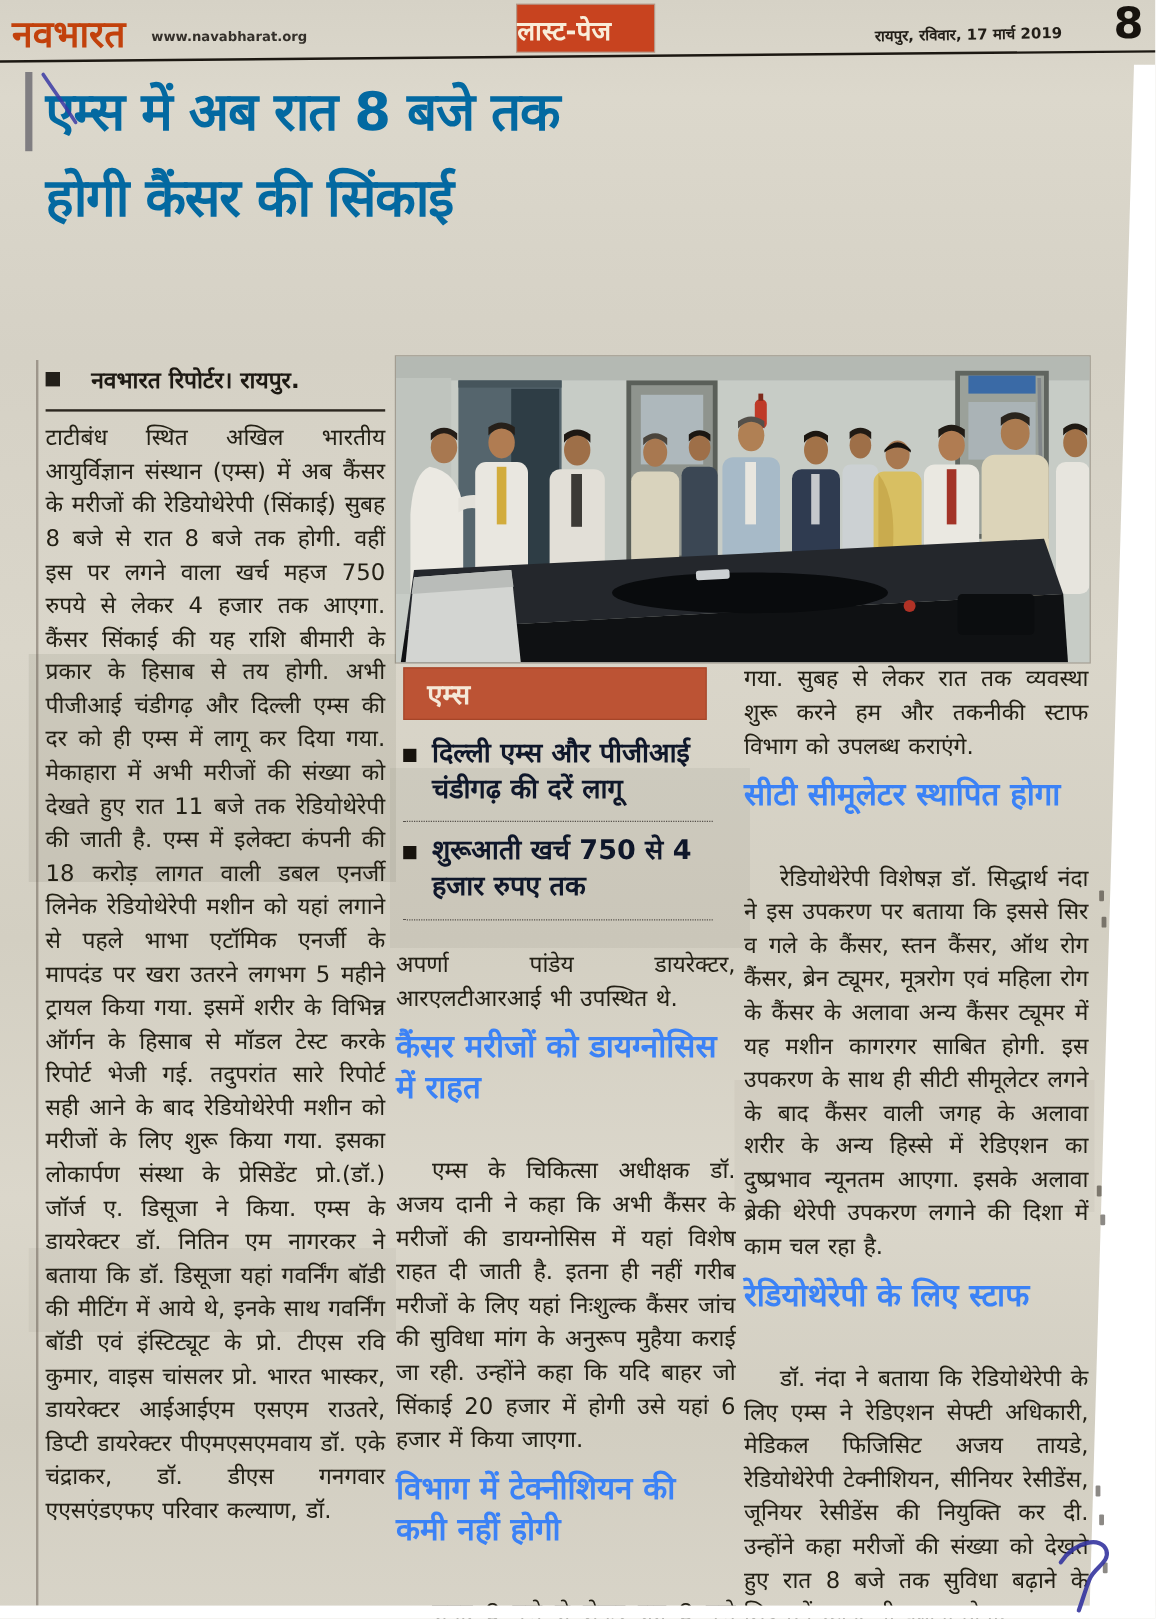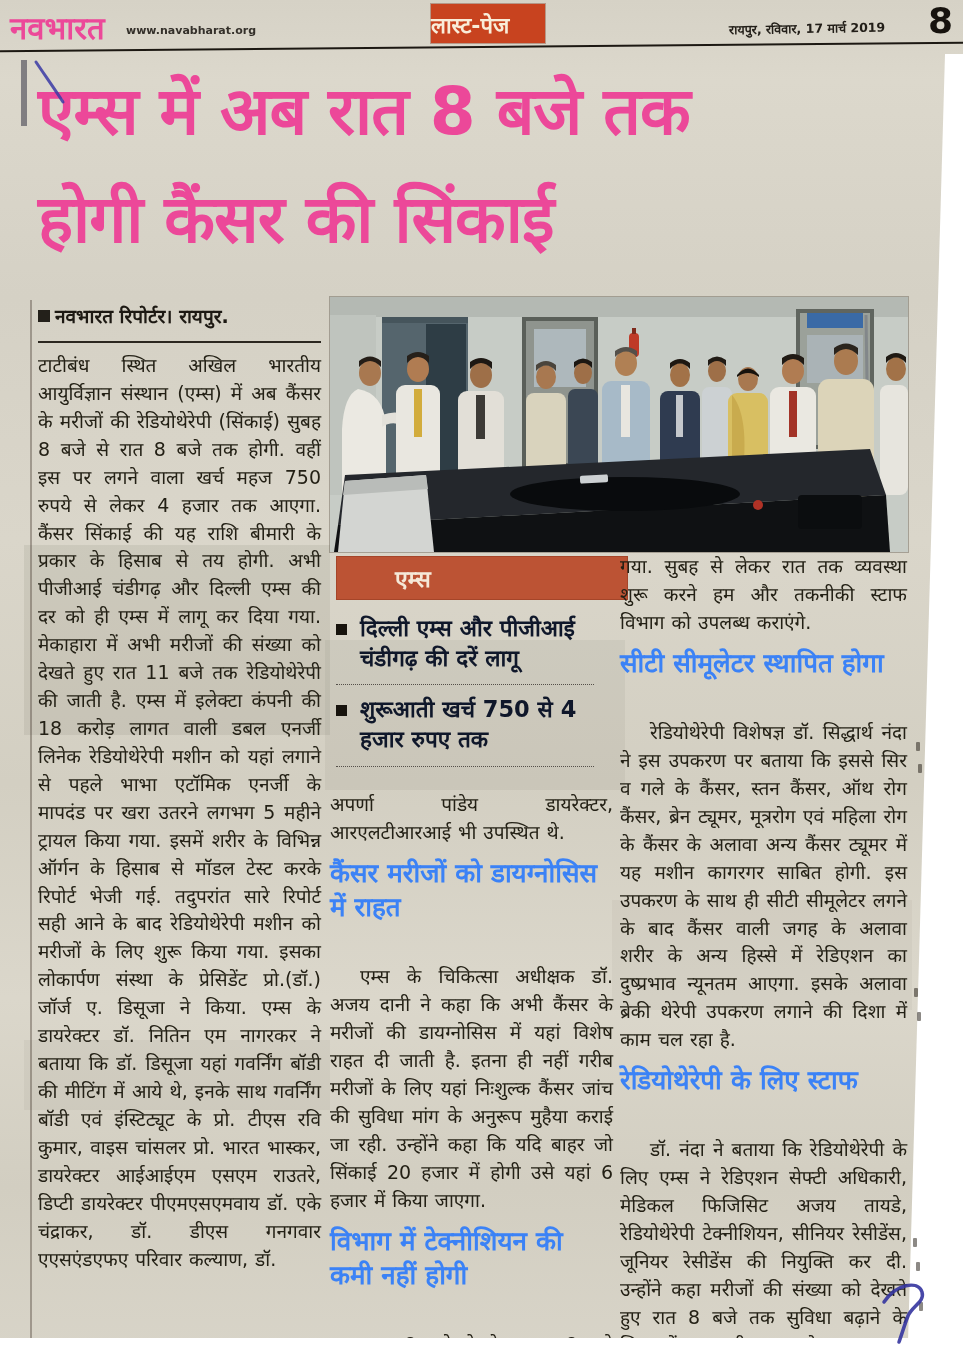--- a/index.html
+++ b/index.html
@@ -13,45 +13,45 @@
     position:absolute;inset:0;
     background:linear-gradient(180deg,#d6d2c6 0%,#dcd8cc 6%,#d5d1c5 22%,#dad6ca 40%,#d3cfc2 58%,#dbd7cb 74%,#d2cec1 88%,#d8d4c8 100%);
   }
   .shade-band{position:absolute;pointer-events:none;}
   .band-a{left:24px;top:545px;width:306px;height:190px;background:rgba(90,84,72,.10);}
   .band-b{left:325px;top:640px;width:300px;height:150px;background:rgba(90,84,72,.07);}
   .band-c{left:24px;top:1040px;width:306px;height:70px;background:rgba(90,84,72,.06);}
   .band-d{left:612px;top:900px;width:300px;height:110px;background:rgba(90,84,72,.05);}
 
   
-  .logo{position:absolute;left:10px;top:6px;font-size:31px;font-weight:800;color:#ec4899;letter-spacing:0;}
+  .logo{position:absolute;left:10px;top:6px;font-size:31px;font-weight:800;color:#c2410c;letter-spacing:0;}
   .website{position:absolute;left:126px;top:24px;font-size:11px;font-weight:700;color:#34302a;}
   .section-box{
     position:absolute;left:431px;top:4px;width:114px;height:39px;background:#c8431f;
     color:#f9edd9;font-size:22px;font-weight:800;display:flex;align-items:center;justify-content:flex-start;
     box-shadow:0 0 0 1px rgba(120,40,15,.35);
   }
   .dateline{position:absolute;right:78px;top:20px;font-size:12.5px;font-weight:700;color:#221e18;transform:rotate(-1deg);}
   .page-number{position:absolute;right:10px;top:0px;font-size:36px;font-weight:800;color:#17130e;}
   .masthead-rule{position:absolute;top:46px;left:0;width:100%;height:2px;background:#1c1812;transform:rotate(-.5deg);}
 
   
   .headline{
     position:absolute;left:38px;top:58px;width:902px;
-    font-size:66px;line-height:1.63;font-weight:800;color:#ec4899;letter-spacing:-1px;
+    font-size:44px;line-height:1.63;font-weight:800;color:#0369a1;letter-spacing:-1px;
     font-family:"DejaVu Sans","Liberation Sans",sans-serif;
   }
   .headline div{white-space:nowrap;}
 
   
   .byline{
     position:absolute;left:38px;top:303px;width:283px;
     font-size:19px;font-weight:800;color:#1d1913;
     border-bottom:2px solid #2c2720;padding-bottom:12px;
-    display:flex;align-items:center;gap:5px;
+    display:flex;align-items:center;gap:26px;
   }
   .byline-square{width:12px;height:12px;background:#23201a;flex:none;}
 
   
   .col{position:absolute;color:#232015;text-align:justify;}
   .col-1{left:38px;top:352px;width:283px;}
   .col-2{left:330px;top:791px;width:283px;}
   .col-3{left:620px;top:553px;width:287px;}
   .para{font-size:19px;line-height:1.47;margin:0 0 5px 0;word-spacing:1px;}
   .para.indent{text-indent:30px;margin-top:39px;}
@@ -65,21 +65,20 @@
     position:absolute;left:330px;top:297px;width:578px;height:255px;
     outline:1px solid rgba(70,60,50,.35);background:#c9cec8;overflow:hidden;
   }
   .photo svg{display:block;}
 
   
   .tagbox{
     position:absolute;left:336px;top:556px;width:253px;height:44px;
     background:#bc5334;display:flex;align-items:center;
     box-shadow:inset 0 0 0 1px rgba(130,50,25,.4);
-    padding-left:39px;
   }
   .tagbox span{color:#f5e9d8;font-size:23px;font-weight:800;padding-left:20px;}
   .bullets{position:absolute;left:336px;top:604px;width:258px;}
   .bullet-item{
     display:flex;gap:13px;font-size:22.5px;font-weight:800;line-height:1.34;color:#0f172a;
     padding:9px 0 11px;border-bottom:1.5px dotted #55504a;text-align:left;
   }
   .bullet-marker{width:11px;height:11px;background:#17130d;margin-top:11px;flex:none;}
 
   

